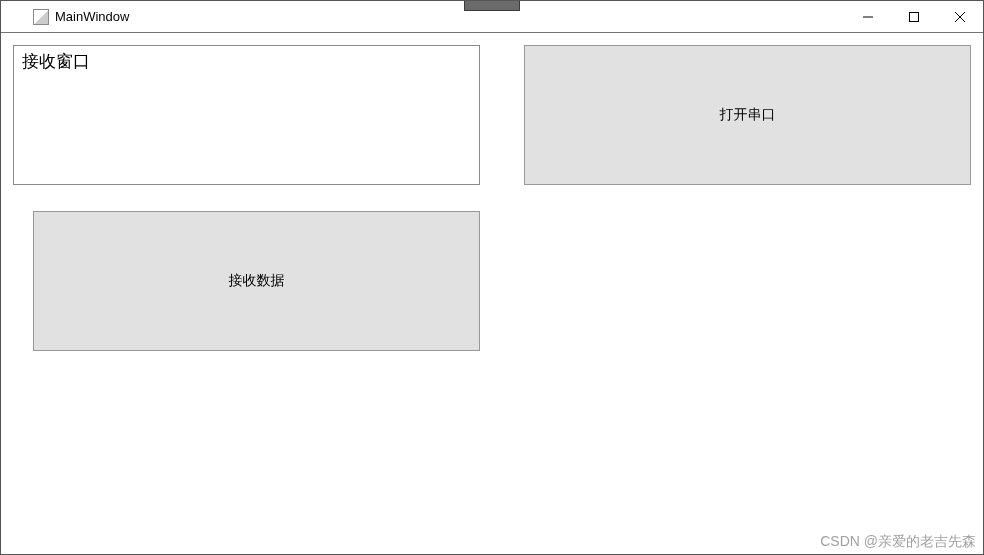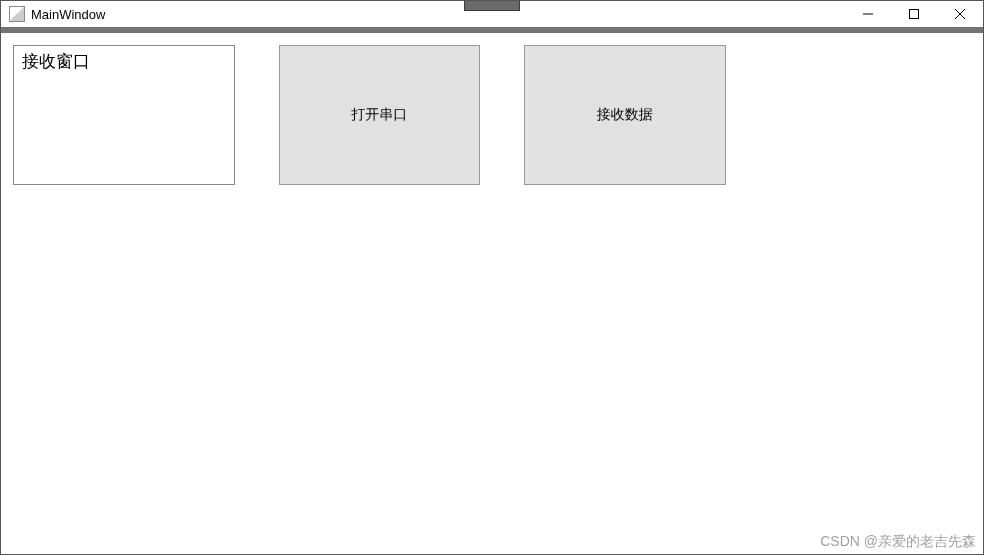--- a/index.html
+++ b/index.html
@@ -23,21 +23,22 @@
       display: flex;
       flex-direction: column;
     }
     .titlebar {
       height: 32px;
       background: #ffffff;
       display: flex;
       align-items: center;
       justify-content: space-between;
       position: relative;
-      border-bottom: 6px solid #737373;
+      border-bottom: 1px solid #737373;
+      padding-left: 24px;
     }
     .titlebar-left {
       display: flex;
       align-items: center;
       padding-left: 8px;
       gap: 6px;
     }
     .app-icon {
       width: 16px;
       height: 16px;
@@ -75,21 +76,21 @@
       color: #000;
     }
     .win-btn svg {
       width: 10px;
       height: 10px;
     }
     .client-area {
       flex: 1;
       padding: 12px;
       display: grid;
-      grid-template-columns: 1fr 1fr 1fr 1fr;
+      grid-template-columns: 1fr 1fr;
       grid-template-rows: 140px 140px 140px;
       gap: 26px 24px;
       background: #ffffff;
     }
     .text-panel {
       border: 1px solid #888;
       background: #ffffff;
       padding: 4px 8px;
       font-size: 17px;
       color: #000;

